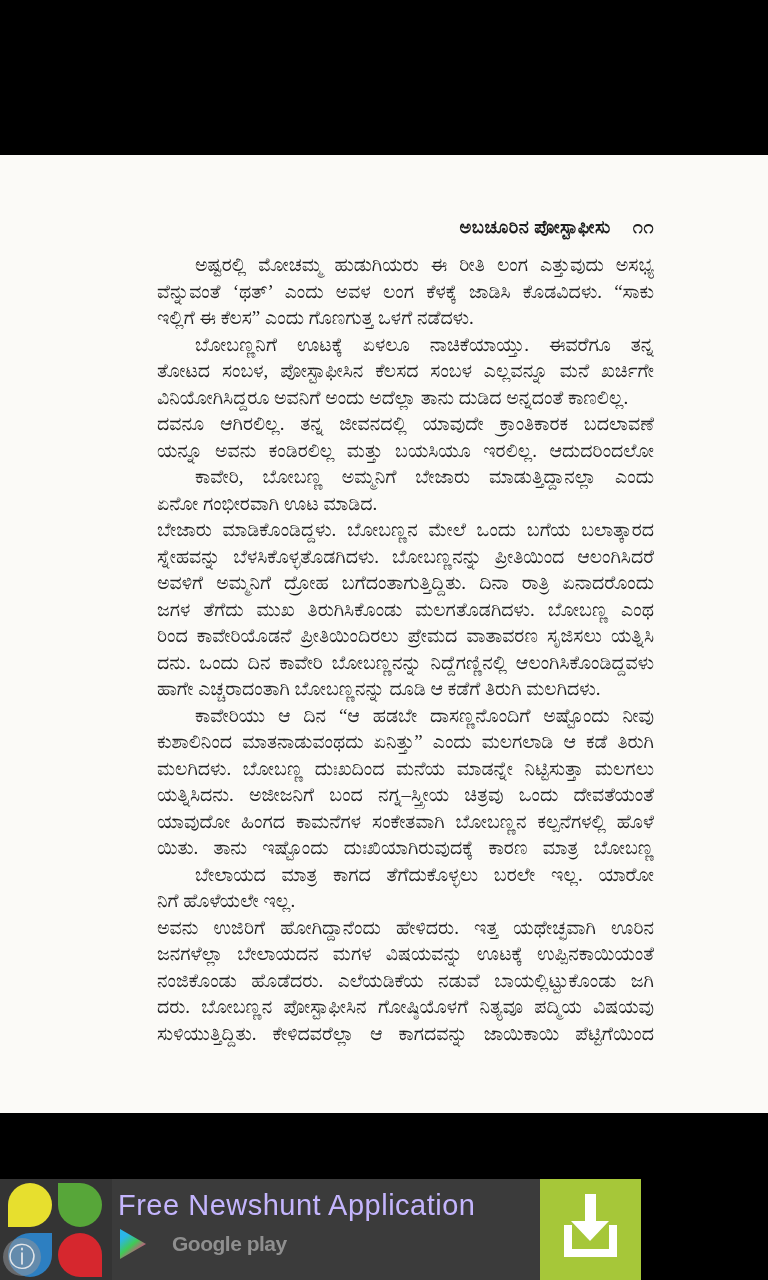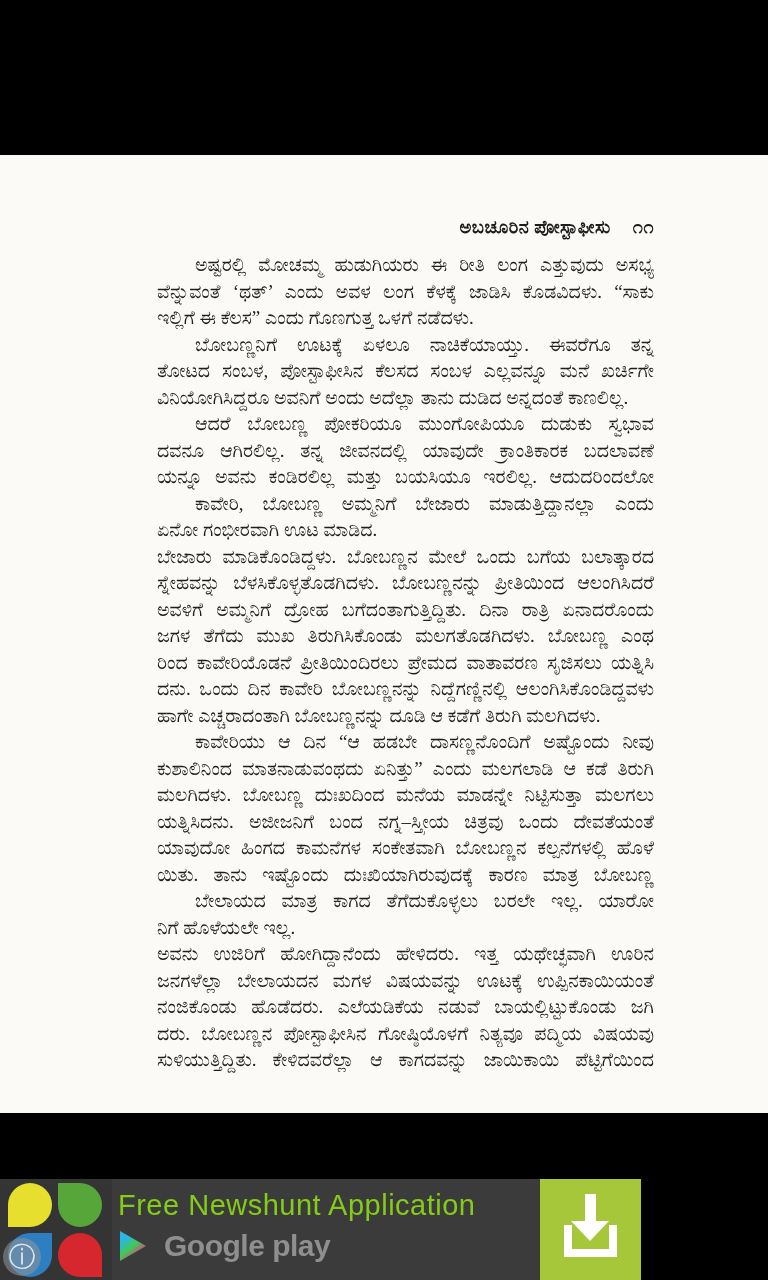--- a/index.html
+++ b/index.html
@@ -29,26 +29,26 @@
   .logo-box{position:relative;width:112px;height:101px;background:#343434;flex:0 0 auto;}
   .petal{position:absolute;width:44px;height:44px;}
   .petal-yellow{left:8px;top:4px;background:#e7df2e;border-radius:50% 50% 50% 0;}
   .petal-green{left:58px;top:4px;background:#57a639;border-radius:0 50% 50% 50%;}
   .petal-blue{left:8px;top:54px;background:#2d7fc1;border-radius:50% 0 50% 50%;}
   .petal-red{left:58px;top:54px;background:#d6272e;border-radius:50% 50% 0 50%;}
   .info-badge{position:absolute;left:3px;top:59px;width:38px;height:38px;border-radius:50%;
               background:rgba(145,150,155,.55);color:#e3e6e9;display:flex;align-items:center;
               justify-content:center;font-size:27px;line-height:1;}
   .ad-copy{padding:10px 0 0 6px;}
-  .ad-title{font-size:29px;font-weight:300;color:#84cc16;letter-spacing:.5px;white-space:nowrap;}
+  .ad-title{font-size:29px;font-weight:300;color:#c4b5fd;letter-spacing:.5px;white-space:nowrap;}
   .store-row{display:flex;align-items:center;margin-top:7px;}
   .play-tri{width:26px;height:30px;margin-left:2px;flex:0 0 auto;
             background:linear-gradient(140deg,#2bb6e8 22%,#41c954 50%,#e8398a 78%);
             clip-path:polygon(0 0,100% 50%,0 100%);}
-  .store-label{margin-left:18px;font-size:30px;font-weight:700;color:#8f8f8f;letter-spacing:-.5px;}
+  .store-label{margin-left:26px;font-size:21px;font-weight:700;color:#8f8f8f;letter-spacing:-.5px;}
   .download-button{position:relative;width:101px;height:101px;background:#a6c739;flex:0 0 auto;cursor:pointer;}
   .dl-shaft{position:absolute;left:45px;top:15px;width:11px;height:30px;background:#fff;}
   .dl-head{position:absolute;left:31px;top:42px;width:0;height:0;
            border-left:19px solid transparent;border-right:19px solid transparent;border-top:20px solid #fff;}
   .dl-tray{position:absolute;left:24px;top:46px;width:53px;height:32px;box-sizing:border-box;
            border:8px solid #fff;border-top:none;}
   .right-filler{flex:1;background:#000;}
 </style>
 </head>
 <body>
@@ -68,21 +68,20 @@
         <div class="text-line">ವೆನ್ನುವಂತೆ ‘ಥತ್’ ಎಂದು ಅವಳ ಲಂಗ ಕೆಳಕ್ಕೆ ಜಾಡಿಸಿ ಕೊಡವಿದಳು. “ಸಾಕು</div>
 
         <div class="text-line end">ಇಲ್ಲಿಗೆ ಈ ಕೆಲಸ” ಎಂದು ಗೊಣಗುತ್ತ ಒಳಗೆ ನಡೆದಳು.</div>
 
         <div class="text-line indent">ಬೋಬಣ್ಣನಿಗೆ ಊಟಕ್ಕೆ ಏಳಲೂ ನಾಚಿಕೆಯಾಯ್ತು. ಈವರೆಗೂ ತನ್ನ</div>
 
         <div class="text-line">ತೋಟದ ಸಂಬಳ, ಪೋಸ್ಟಾಫೀಸಿನ ಕೆಲಸದ ಸಂಬಳ ಎಲ್ಲವನ್ನೂ ಮನೆ ಖರ್ಚಿಗೇ</div>
 
         <div class="text-line end">ವಿನಿಯೋಗಿಸಿದ್ದರೂ ಅವನಿಗೆ ಅಂದು ಅದೆಲ್ಲಾ ತಾನು ದುಡಿದ ಅನ್ನದಂತೆ ಕಾಣಲಿಲ್ಲ.</div>
 
-        <div class="text-line indent">ಆದರೆ ಬೋಬಣ್ಣ ಪೋಕರಿಯೂ ಮುಂಗೋಪಿಯೂ ದುಡುಕು ಸ್ವಭಾವ</div>
 
         <div class="text-line">ದವನೂ ಆಗಿರಲಿಲ್ಲ. ತನ್ನ ಜೀವನದಲ್ಲಿ ಯಾವುದೇ ಕ್ರಾಂತಿಕಾರಕ ಬದಲಾವಣೆ</div>
 
         <div class="text-line">ಯನ್ನೂ ಅವನು ಕಂಡಿರಲಿಲ್ಲ ಮತ್ತು ಬಯಸಿಯೂ ಇರಲಿಲ್ಲ. ಆದುದರಿಂದಲೋ</div>
 
         <div class="text-line indent">ಕಾವೇರಿ, ಬೋಬಣ್ಣ ಅಮ್ಮನಿಗೆ ಬೇಜಾರು ಮಾಡುತ್ತಿದ್ದಾನಲ್ಲಾ ಎಂದು</div>
 
         <div class="text-line end">ಏನೋ ಗಂಭೀರವಾಗಿ ಊಟ ಮಾಡಿದ.</div>
 
         <div class="text-line">ಬೇಜಾರು ಮಾಡಿಕೊಂಡಿದ್ದಳು. ಬೋಬಣ್ಣನ ಮೇಲೆ ಒಂದು ಬಗೆಯ ಬಲಾತ್ಕಾರದ</div>

